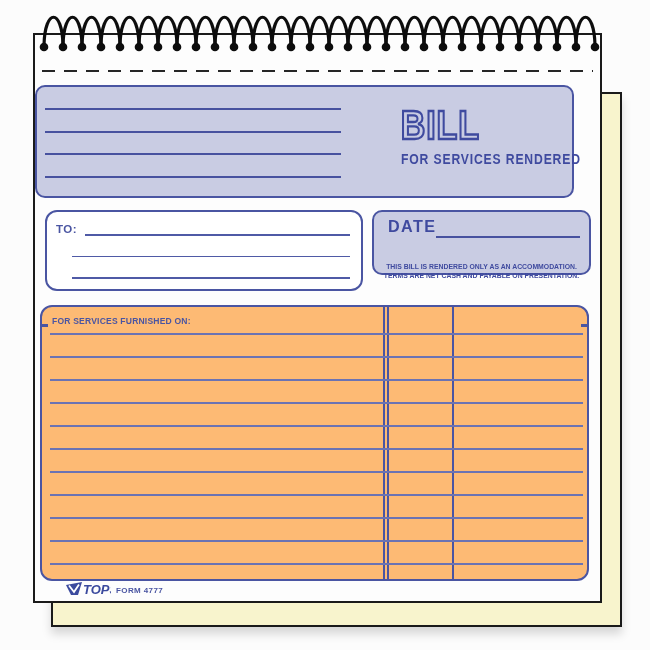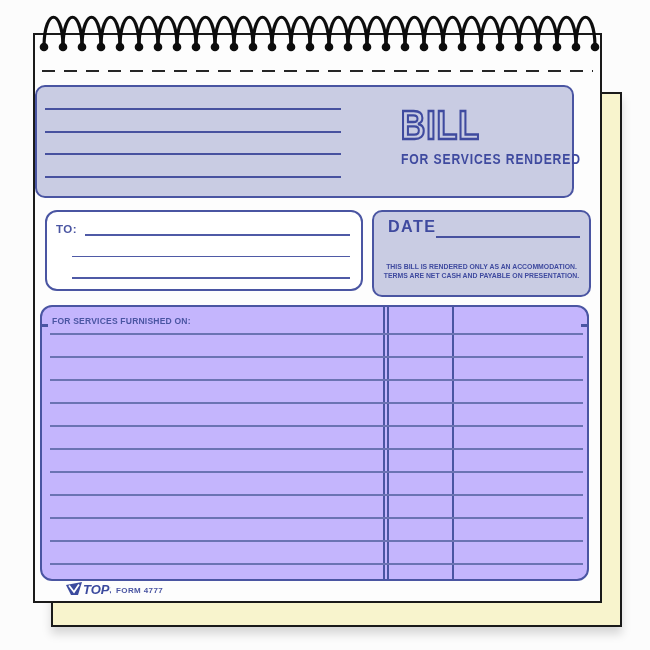--- a/index.html
+++ b/index.html
@@ -32,28 +32,28 @@
   .bill-block{position:absolute;left:363px;top:21px;width:172px;}
   .bill-svg{display:block;}
   .bill-subtitle{position:absolute;left:1px;top:43px;font-size:14.5px;font-weight:700;
     color:#3f4a9f;letter-spacing:1px;white-space:nowrap;transform:scaleX(.84);transform-origin:left top;}
 
   .to-box{left:45px;top:210px;width:318px;height:81px;background:#fff;border-radius:12px;text-decoration:underline;}
   .to-label{position:absolute;left:9px;top:11px;font-size:11.5px;font-weight:700;
     color:var(--form-blue);letter-spacing:.5px;}
   .to-line{position:absolute;height:1.8px;background:#4f5aa6;}
 
-  .date-box{left:372px;top:210px;width:219px;height:87px;background:var(--panel-lavender);border-radius:10px;}
+  .date-box{left:372px;top:210px;width:219px;height:65px;background:var(--panel-lavender);border-radius:10px;}
   .date-label{position:absolute;left:14px;top:5px;font-size:17px;font-weight:700;
     letter-spacing:1.5px;color:#3f4a9f;transform:scaleX(.95);transform-origin:left top;}
   .date-line{position:absolute;left:62px;top:24px;width:144px;height:2px;background:#47519f;}
   .terms{position:absolute;left:0;right:0;top:50px;text-align:center;font-size:7px;
     line-height:9px;font-weight:700;color:#3f4a9f;transform:scaleX(.98);}
 
-  .services-table{left:40px;top:305px;width:549px;height:276px;background:#c4b5fd;border-radius:12px;text-align:right;}
+  .services-table{left:40px;top:305px;width:549px;height:276px;background:#fdba74;border-radius:12px;text-align:right;}
   .services-label{position:absolute;left:10px;top:9px;font-size:9px;font-weight:700;
     color:var(--form-blue);letter-spacing:.2px;white-space:nowrap;transform:scaleX(.95);transform-origin:left top;}
   .row-line{position:absolute;left:8px;width:533px;height:1.5px;background:var(--rule-blue);}
   .v-line{position:absolute;top:0;height:272px;width:1.6px;background:var(--form-blue);}
   .v-a{left:341px;} .v-b{left:345px;} .v-c{left:410px;}
   .tick{position:absolute;top:17px;width:8px;height:2.5px;background:var(--form-blue);}
   .tick-left{left:-2px;} .tick-right{right:-2px;}
 
   .brand-row{position:absolute;left:63px;top:581px;display:flex;align-items:center;gap:5px;}
   .form-number{font-size:8px;font-weight:700;color:var(--form-blue);letter-spacing:.4px;padding-top:3px;}

